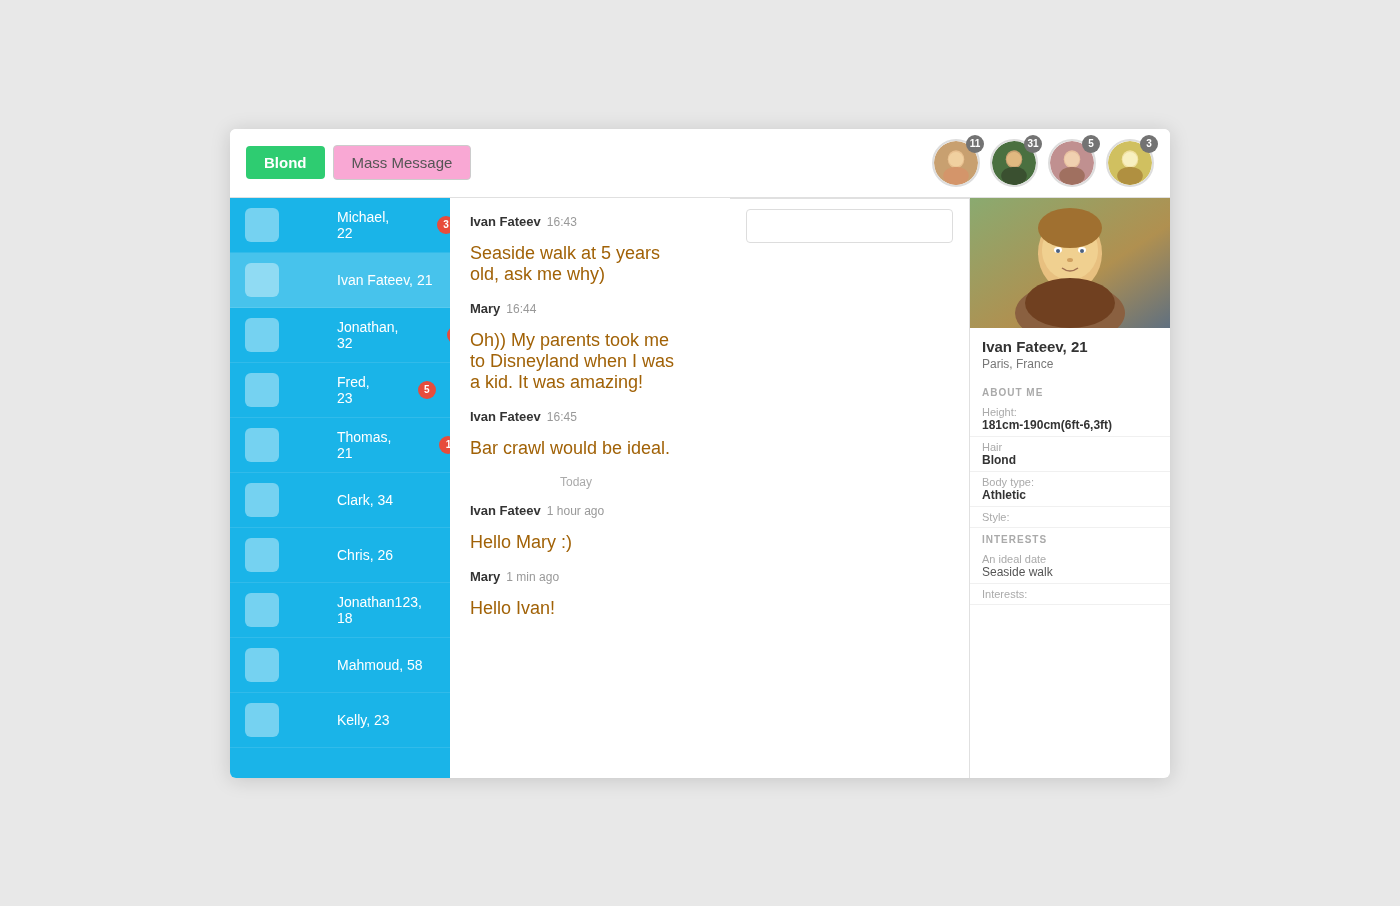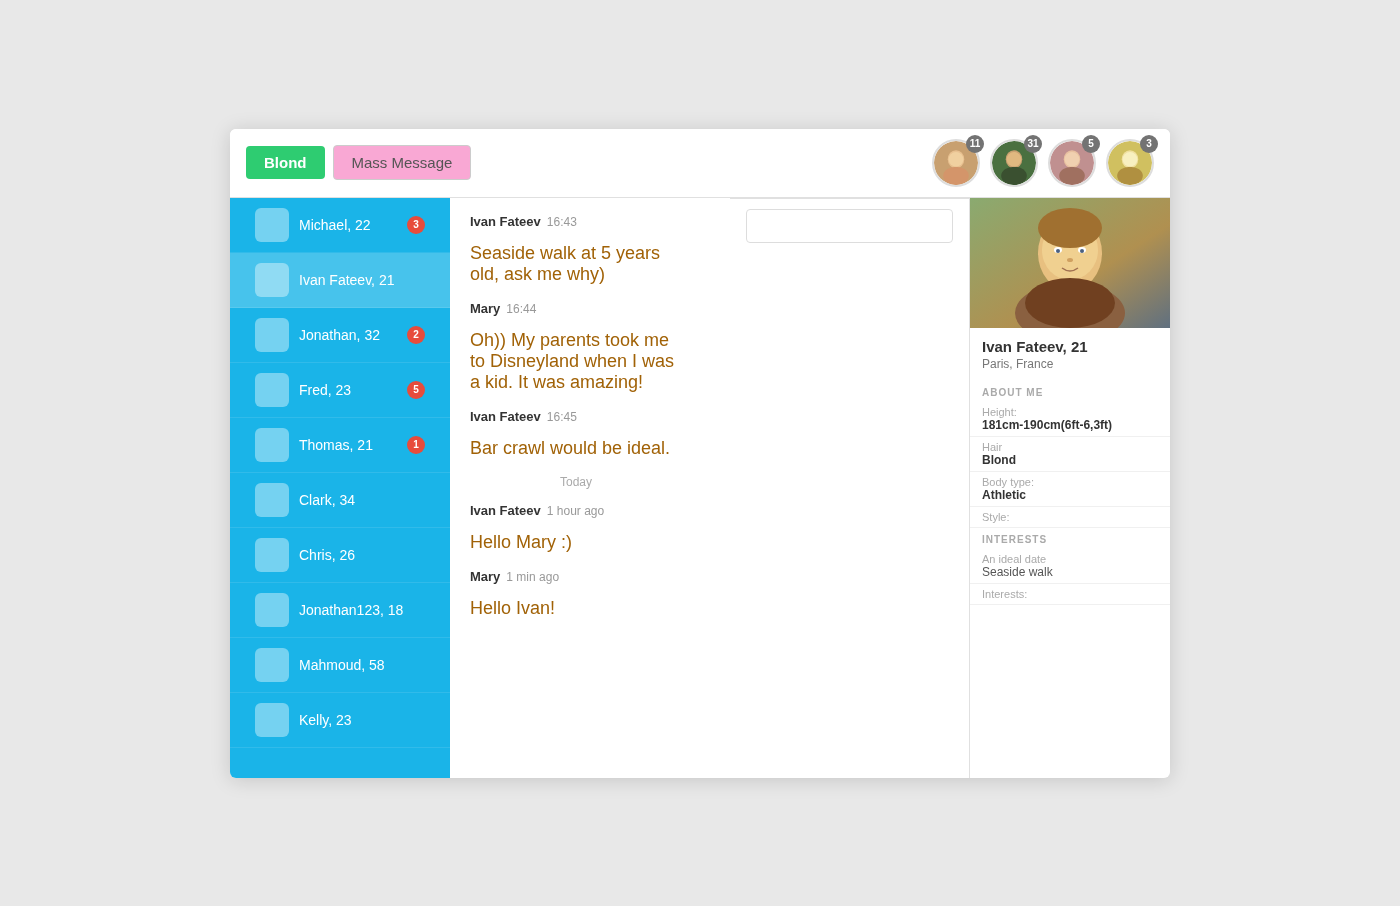--- a/index.html
+++ b/index.html
@@ -91,24 +91,25 @@
     
     .sidebar {
       width: 220px;
       background: #1ab4e8;
       overflow-y: auto;
       flex-shrink: 0;
     }
     .contact-item {
       display: flex;
       align-items: center;
-      padding: 10px 25px;
+      padding: 10px 15px;
       cursor: pointer;
       border-bottom: 1px solid rgba(255,255,255,0.1);
       position: relative;
+      gap: 48px;
     }
     .contact-item.active {
       background: rgba(255,255,255,0.2);
     }
     .contact-avatar {
       width: 34px;
       height: 34px;
       border-radius: 6px;
       background: rgba(255,255,255,0.4);
       flex-shrink: 0;

